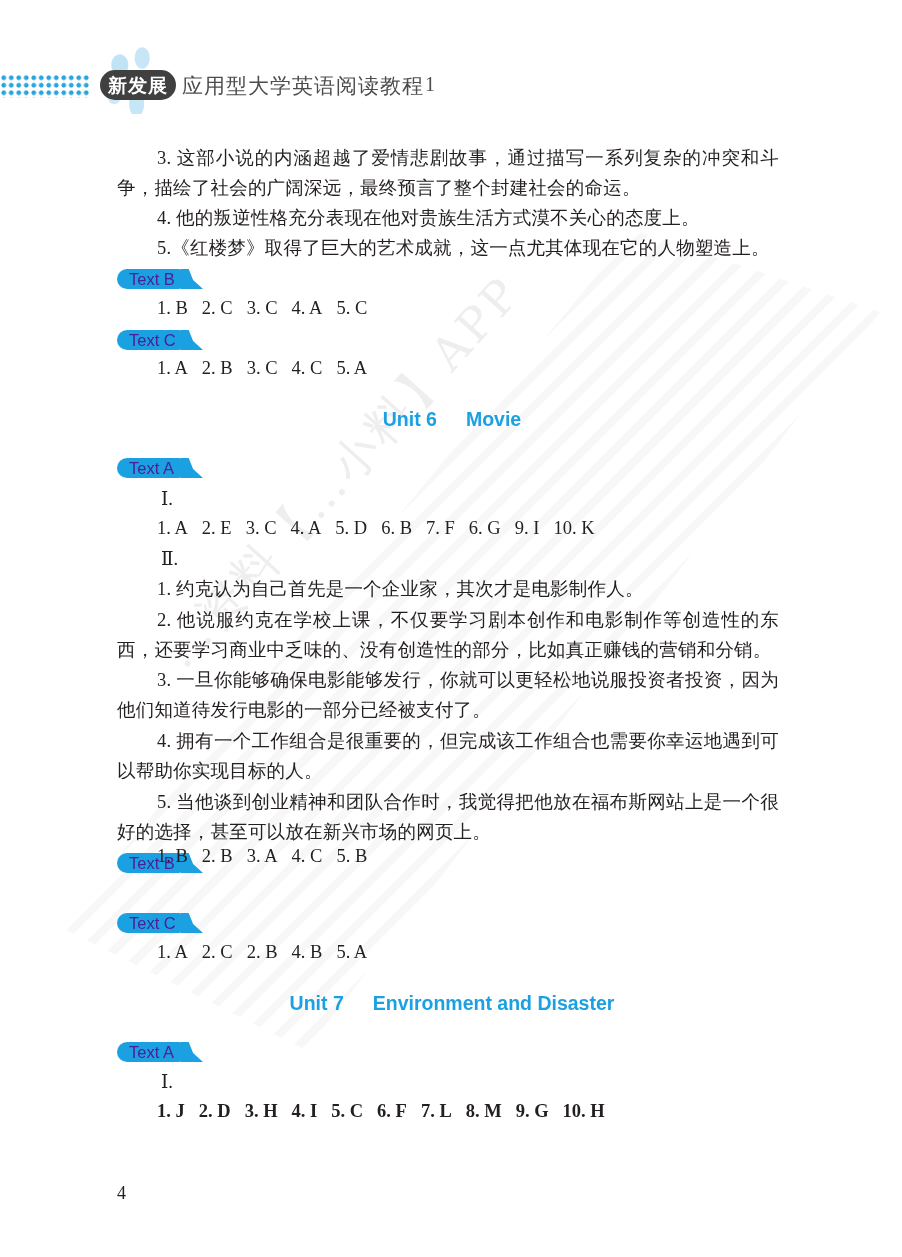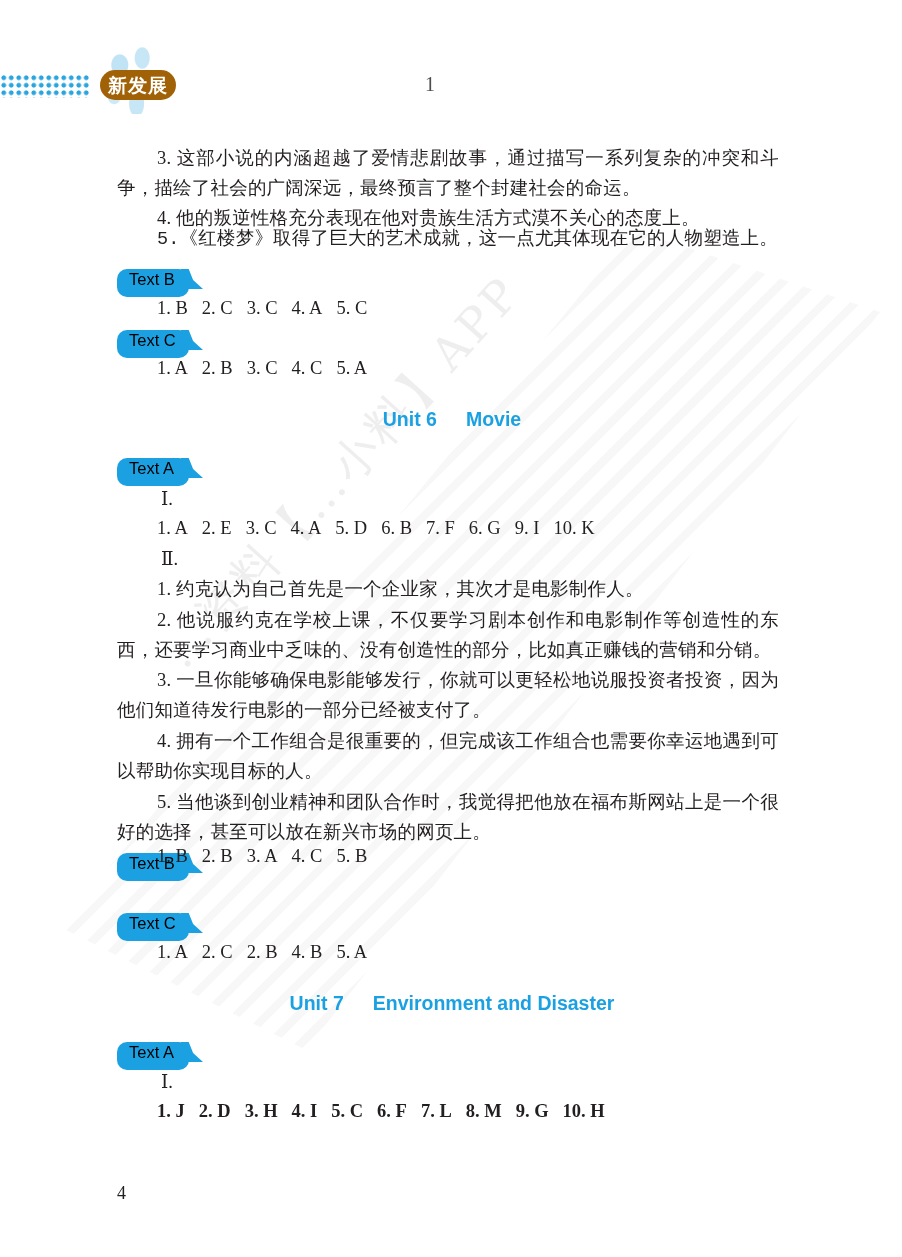--- a/index.html
+++ b/index.html
@@ -22,58 +22,59 @@
   .header { position:absolute; left:0; top:60px; height:50px; width:902px; }
   .dots { position:absolute; left:0; top:14px; width:90px; height:24px;
     background-image:radial-gradient(circle, #2aa5df 2.2px, transparent 2.6px);
     background-size:7.5px 7.5px; }
   .leaf { position:absolute; left:103px; top:-16px; width:56px; height:70px;
     background:radial-gradient(ellipse at 30% 30%, rgba(130,200,235,0.5) 0 8px, transparent 9px),
                radial-gradient(ellipse at 70% 20%, rgba(130,200,235,0.45) 0 7px, transparent 8px),
                radial-gradient(ellipse at 60% 85%, rgba(130,200,235,0.45) 0 7px, transparent 8px),
                radial-gradient(ellipse at 20% 75%, rgba(130,200,235,0.4) 0 6px, transparent 7px); }
   .brand-pill { position:absolute; left:100px; top:10px; height:30px; padding:0 8px; border-radius:16px;
-    background:#a16207; color:#fff; font-family:"DejaVu Sans",sans-serif; font-size:19px; font-weight:bold;
+    background:#404040; color:#fff; font-family:"DejaVu Sans",sans-serif; font-size:19px; font-weight:bold;
     line-height:30px; letter-spacing:1px; }
   .book-title { position:absolute; left:182px; top:12px; font-size:21px; color:#4d4d4d; letter-spacing:1px; }
   .book-vol { position:absolute; left:425px; top:13px; font-size:20px; color:#4d4d4d; }
 
   .content { position:absolute; left:117px; top:0; width:670px; }
   .para { position:absolute; font-size:18.5px; line-height:30px; text-indent:40px; width:662px; text-align:justify; letter-spacing:0.2px; }
   .tag { position:absolute; left:0; height:20px; width:86px; }
-  .tag .pill { position:absolute; left:0; top:0; height:28px; width:72px; border-radius:10px 10px 10px 10px; background:#1ba1e2;
-    color:#000000; font-family:"Liberation Sans",sans-serif; font-size:16.5px; line-height:20px; padding-left:12px; box-sizing:border-box; }
+  .tag .pill { position:absolute; left:0; top:0; height:20px; width:72px; border-radius:10px 10px 10px 10px; background:#1ba1e2;
+    color:#4c1d95; font-family:"Liberation Sans",sans-serif; font-size:16.5px; line-height:20px; padding-left:12px; box-sizing:border-box; }
   .tag .tail { position:absolute; left:64px; top:0; width:22px; height:20px;
     background:#1ba1e2; clip-path:polygon(0 0, 35% 0, 55% 55%, 100% 100%, 0 100%); border-top-right-radius:6px; }
   .answers { position:absolute; left:40px; font-size:18.5px; white-space:nowrap; }
   .answers span { display:inline-block; margin-right:14px; }
   .roman { position:absolute; left:44px; font-size:18.5px; }
   .unit-title { position:absolute; left:0; width:670px; text-align:center; font-family:"Liberation Sans",sans-serif;
     font-weight:bold; color:#1ba1e2; font-size:19.5px; }
   .unit-title .num { margin-right:29px; }
   .page-num { position:absolute; left:117px; top:1183px; font-size:18px; color:#231f20; }
 </style>
 </head>
 <body>
 
 <div class="watermark"></div>
 <div class="wm-text">…资料【…小料】APP</div>
 
 <div class="header">
   <div class="dots"></div>
   <div class="leaf"></div>
   <div class="brand-pill">新发展</div>
+  <div class="book-title">应用型大学英语阅读教程</div>
   <div class="book-vol">1</div>
 </div>
 
 <div class="content">
 
   <div class="para" style="top:143px;">3. 这部小说的内涵超越了爱情悲剧故事，通过描写一系列复杂的冲突和斗争，描绘了社会的广阔深远，最终预言了整个封建社会的命运。</div>
   <div class="para" style="top:203px;">4. 他的叛逆性格充分表现在他对贵族生活方式漠不关心的态度上。</div>
-  <div class="para" style="top:225px;font-family:Liberation Mono, monospace;">5.《红楼梦》取得了巨大的艺术成就，这一点尤其体现在它的人物塑造上。</div>
+  <div class="para" style="top:233px;">5.《红楼梦》取得了巨大的艺术成就，这一点尤其体现在它的人物塑造上。</div>
 
   <div class="tag" style="top:269px;">
     <div class="tail"></div>
       <div class="pill">Text B</div>
   </div>
   <div class="answers" style="top:298px;">
     <span>1. B</span><span>2. C</span><span>3. C</span><span>4. A</span><span>5. C</span>
   </div>
   <div class="tag" style="top:330px;">
     <div class="tail"></div>

